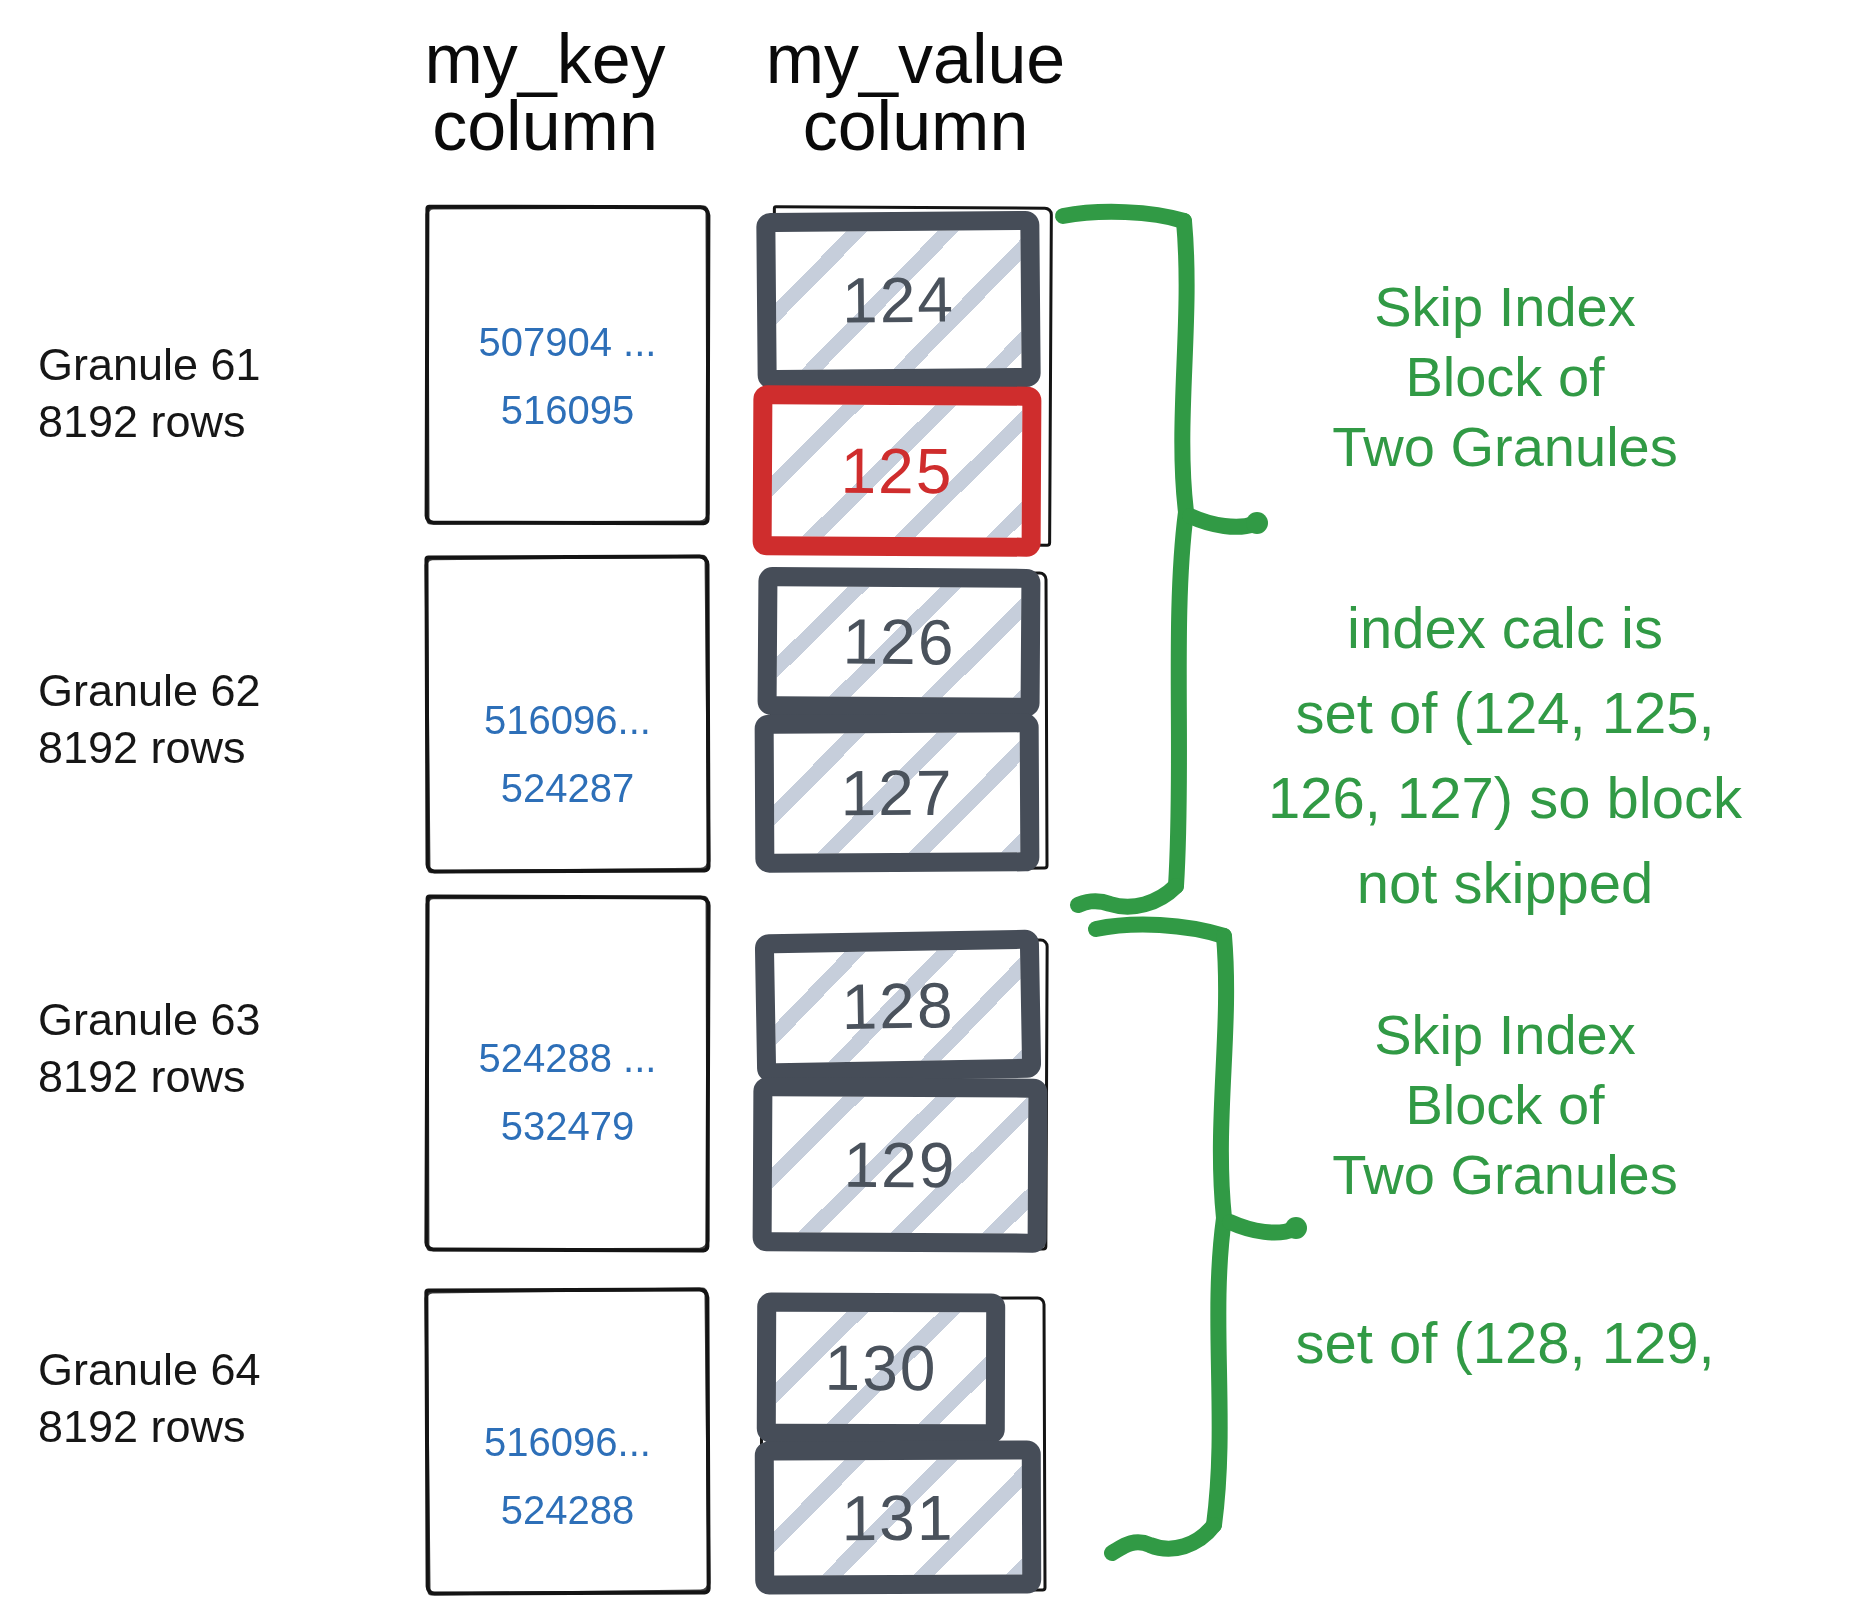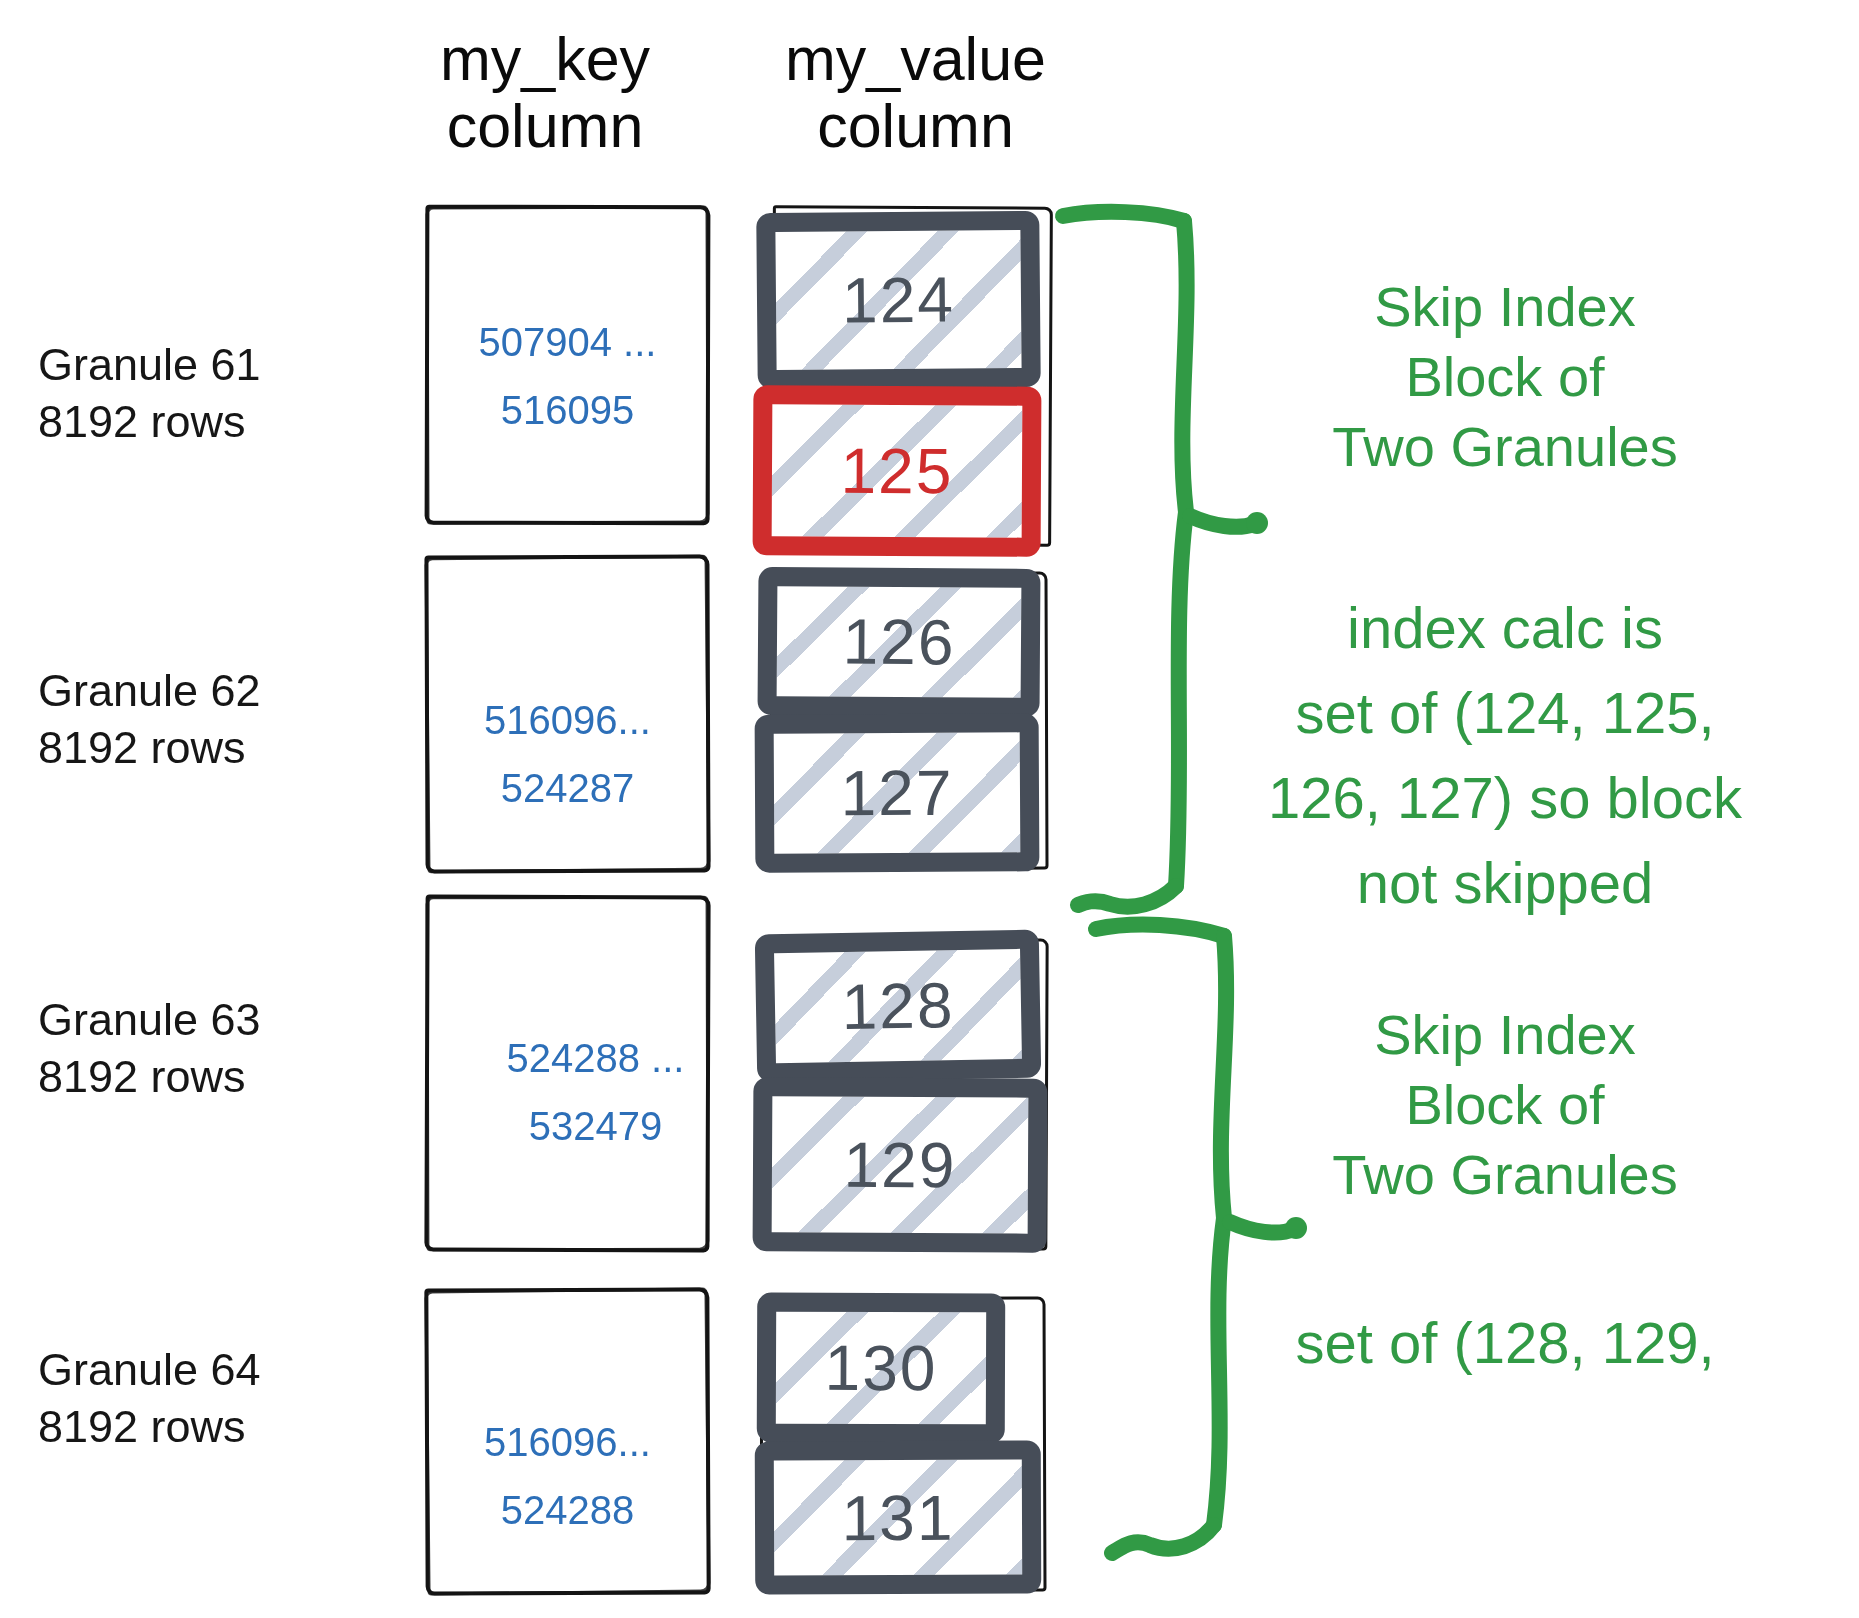--- a/index.html
+++ b/index.html
@@ -17,21 +17,21 @@
     width:1859px;height:1618px;
     background:#ffffff;
     overflow:hidden;
     font-family:"Liberation Sans", sans-serif;
   }
   
   .col-header{
     position:absolute;
     text-align:center;
     color:#0a0a0a;
-    font-size:61px;
+    font-size:70px;
     line-height:67px;
     letter-spacing:0;
   }
   .col-header.key{left:380px;top:26px;width:330px;}
   .col-header.value{left:748px;top:26px;width:335px;}
 
   
   .gr-label{
     position:absolute;
     left:38px;width:280px;
@@ -73,21 +73,21 @@
   .key-range{
     position:absolute;
     left:425px;width:285px;
     text-align:center;
     color:var(--key-text-blue);
     font-size:40px;
     line-height:68px;
   }
   .key-range.g61{top:308px;}
   .key-range.g62{top:686px;}
-  .key-range.g63{top:1024px;padding-left:28px;}
+  .key-range.g63{top:1024px;}
   .key-range.g64{top:1408px;}
 
   
   .pair-outline{
     position:absolute;
     border:3px solid var(--sketch-black);
     border-radius:3px 8px 4px 8px;
     box-sizing:border-box;
   }
   .pair-outline.g61{left:772px;top:206px;width:280px;height:340px;transform:rotate(.3deg);}

